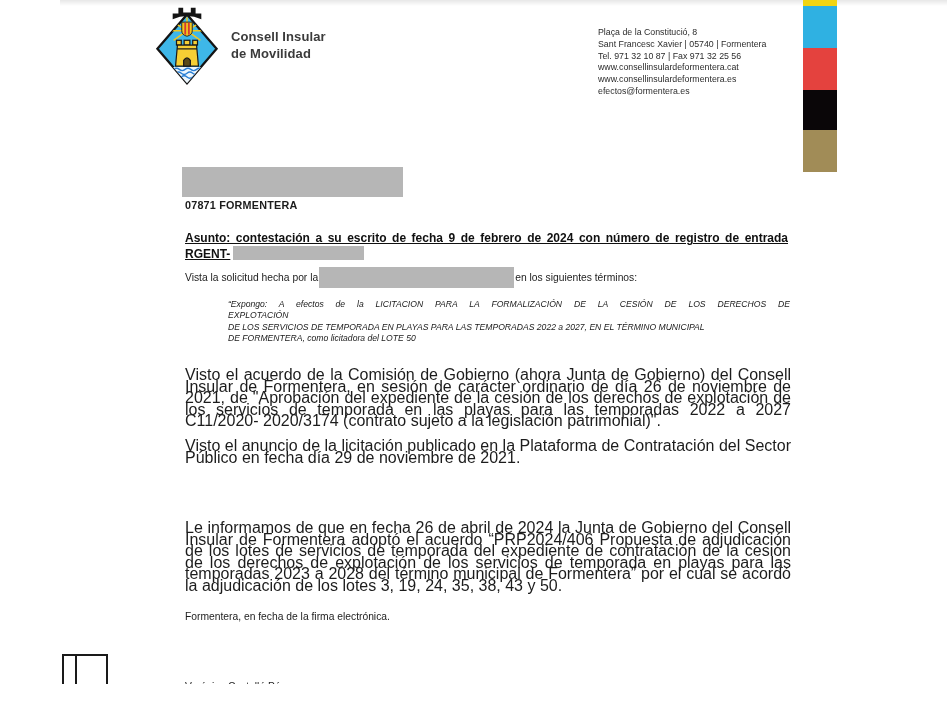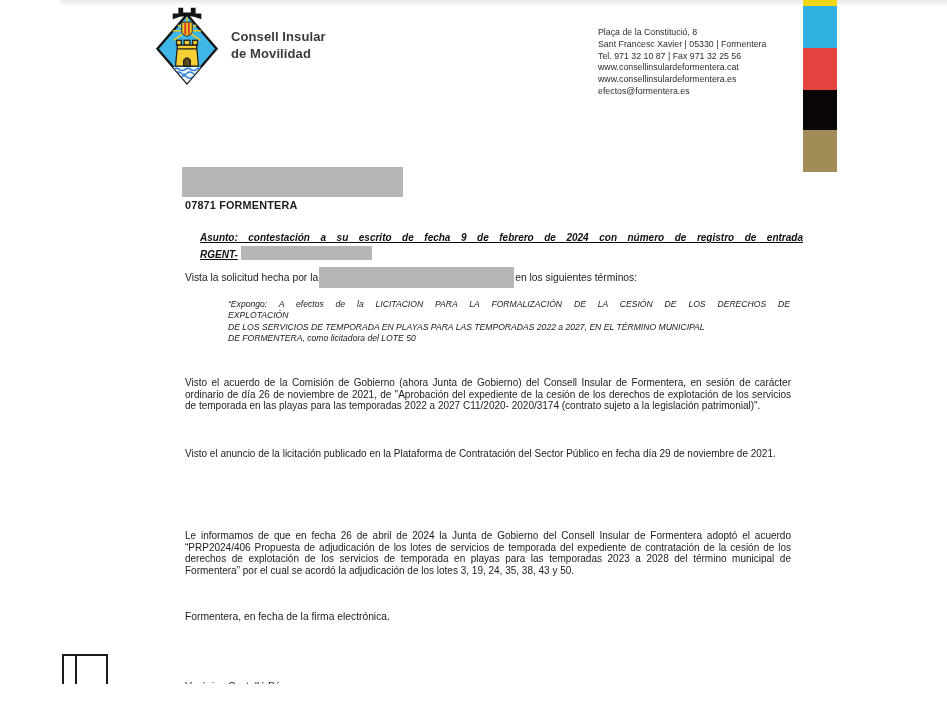--- a/index.html
+++ b/index.html
@@ -50,44 +50,43 @@
   .redact-inline-reg { display: inline-block; width: 131px; height: 14px; vertical-align: -2px; margin-left: 3px; }
   .redact-inline-name { display: inline-block; width: 195px; height: 21px; vertical-align: -7px; margin: 0 1px; }
 
   
   .postal-city {
     position: absolute; left: 185px; top: 199px;
     font-weight: 700; font-size: 10.8px; letter-spacing: 0.2px;
   }
   .subject {
     position: absolute; left: 185px; top: 230px; width: 603px;
-    font-style: italic; font-weight: 700; font-size: 10px; line-height: 16px;
+    font-weight: 700; font-size: 12px; line-height: 16px;
     color: #101010;
-    margin-left: 15px;
   }
   .subject .l1 {
     text-align: justify; text-align-last: justify;
     text-decoration: underline;
   }
   .subject .l2 span.txt { text-decoration: underline; }
 
   .intro {
     position: absolute; left: 185px; top: 267px; width: 606px;
     font-size: 10.3px; line-height: 13px;
   }
 
   .quote {
     position: absolute; left: 228px; top: 299px; width: 562px;
     font-style: italic; font-size: 8.6px; line-height: 11.4px; color: #191919;
   }
   .quote .ql-just { text-align: justify; text-align-last: justify; }
 
   .para {
     position: absolute; left: 185px; width: 606px;
-    font-size: 10px; line-height: 11.5px; text-align: justify; margin-top: 8px;
+    font-size: 16px; line-height: 11.5px; text-align: justify;
   }
   .p1 { top: 369px; }
   .p2 { top: 440px; }
   .p3 { top: 484px; }
   .p4 { top: 522px; }
 
   .closing {
     position: absolute; left: 185px; top: 611px;
     font-size: 10.3px;
   }
@@ -169,21 +168,21 @@
     </g>
   </svg>
 
   <div class="brand">
     <div>Consell Insular</div>
     <div>de Movilidad</div>
   </div>
 
   <div class="contact">
     <div>Plaça de la Constitució, 8</div>
-    <div>Sant Francesc Xavier | 05330 | Formentera</div>
+    <div>Sant Francesc Xavier | 05740 | Formentera</div>
     <div>Tel. 971 32 10 87 | Fax 971 32 25 56</div>
     <div>www.consellinsulardeformentera.cat</div>
     <div>www.consellinsulardeformentera.es</div>
     <div>efectos@formentera.es</div>
   </div>
 
   <div class="colorbar">
     <div class="seg" style="height: 6px; background: rgb(243, 213, 18);"></div>
     <div class="seg" style="height: 42px; background: rgb(47, 177, 226);"></div>
     <div class="seg" style="height: 42px; background: rgb(228, 66, 62);"></div>

